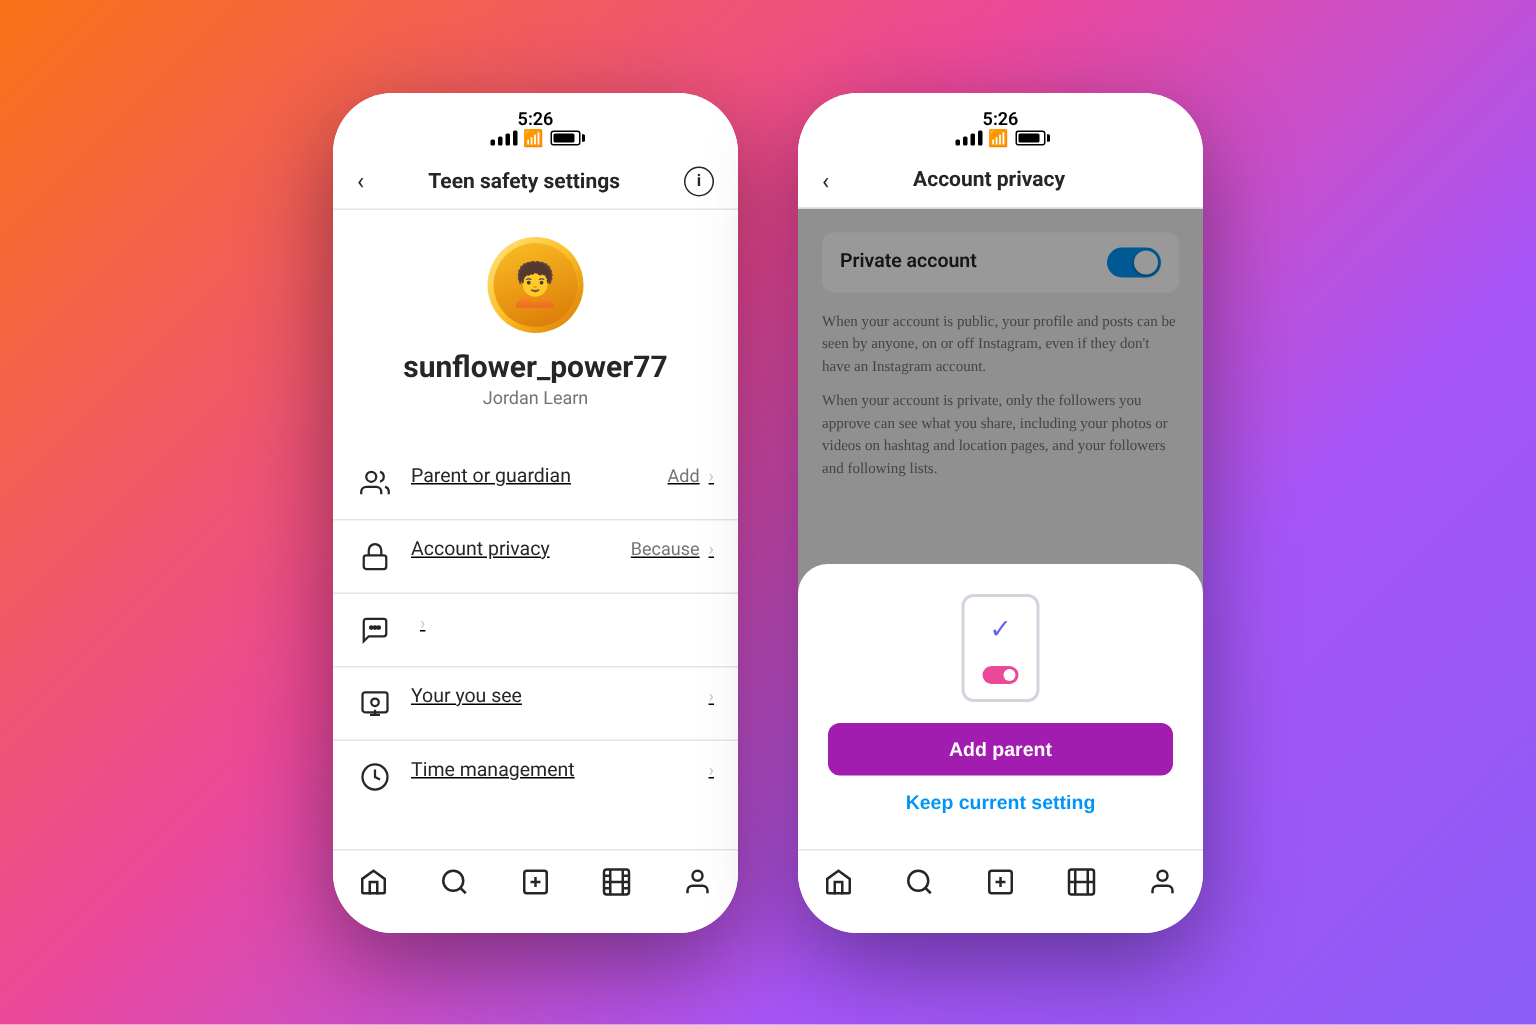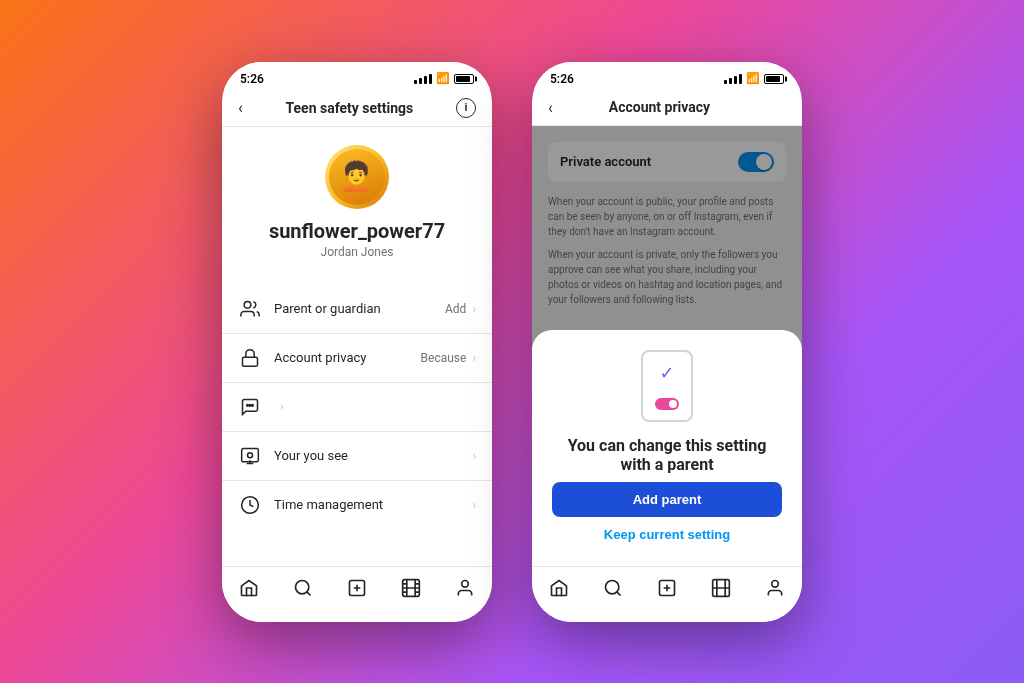--- a/index.html
+++ b/index.html
@@ -30,20 +30,21 @@
     }
 
     .phone-status-bar {
       display: flex;
       justify-content: space-between;
       align-items: center;
       padding: 10px 18px 4px;
       background: #fff;
       font-size: 12px;
       font-weight: 600;
+      flex-direction: column;
     }
 
     .phone-right .right-icons { display: flex; gap: 4px; align-items: center; }
     .signal-bars { display: flex; gap: 2px; align-items: flex-end; }
     .signal-bar { width: 3px; background: #000; border-radius: 1px; }
     .signal-bar:nth-child(1) { height: 4px; }
     .signal-bar:nth-child(2) { height: 6px; }
     .signal-bar:nth-child(3) { height: 8px; }
     .signal-bar:nth-child(4) { height: 10px; }
 
@@ -192,24 +193,24 @@
       text-decoration: none;
     }
 
     .settings-list {
       flex: 1;
       padding: 8px 0;
     }
 
     .settings-item {
       display: flex;
-      align-items: center;
       padding: 12px 16px;
       border-bottom: 0.5px solid #e5e5e5;
       cursor: pointer;
+      text-decoration: underline;
     }
 
     .settings-item:last-child {
       border-bottom: none;
     }
 
     .settings-icon {
       width: 24px;
       height: 24px;
       margin-right: 12px;
@@ -296,20 +297,21 @@
       background: #fff;
       border-radius: 50%;
       box-shadow: 0 1px 3px rgba(0,0,0,0.3);
     }
 
     .privacy-description {
       font-size: 10px;
       color: #737373;
       line-height: 1.5;
       margin-bottom: 8px;
+      font-family: Liberation Serif, serif;
     }
 
     .overlay-dim {
       position: absolute;
       top: 0;
       left: 0;
       right: 0;
       bottom: 0;
       background: rgba(0,0,0,0.4);
       z-index: 2;
@@ -385,21 +387,21 @@
     .sheet-desc {
       font-size: 12px;
       color: #737373;
       text-align: center;
       line-height: 1.5;
       margin-bottom: 16px;
     }
 
     .add-parent-btn {
       width: 100%;
-      background: #1d4ed8;
+      background: #a21caf;
       color: #fff;
       border: none;
       border-radius: 8px;
       padding: 10px;
       font-size: 13px;
       font-weight: 600;
       cursor: pointer;
       margin-bottom: 10px;
     }
 
@@ -447,21 +449,21 @@
       <span class="back-btn">‹</span>
       <span class="title">Teen safety settings</span>
       <div class="info-btn">i</div>
     </div>
 
     <div class="profile-section">
       <div class="avatar-ring">
         <div class="avatar-face">🧑‍🦱</div>
       </div>
       <div class="username">sunflower_power77</div>
-      <div class="real-name">Jordan Jones</div>
+      <div class="real-name">Jordan Learn</div>
     </div>
 
     <div class="settings-list">
 
       <div class="settings-item">
         <div class="settings-icon">
           <svg class="icon-svg" viewBox="0 0 24 24" fill="none" stroke="currentColor" stroke-width="1.8">
             <path d="M17 21v-2a4 4 0 0 0-4-4H5a4 4 0 0 0-4 4v2"></path>
             <circle cx="9" cy="7" r="4"></circle>
             <path d="M23 21v-2a4 4 0 0 0-3-3.87"></path>
@@ -612,21 +614,20 @@
 
       <div class="bottom-sheet">
 
         <div class="sheet-phone-icon">
           <span class="check">✓</span>
           <div class="toggle-small toggle-small-on">
             <div class="toggle-small-knob"></div>
           </div>
         </div>
 
-        <div class="sheet-title">You can change this setting with a parent</div>
 
         <button class="add-parent-btn">Add parent</button>
         <button class="keep-current-btn">Keep current setting</button>
       </div>
     </div>
   </div>
 
   <div class="phone-nav-bar">
     <span class="nav-icon">
       <svg width="20" height="20" viewBox="0 0 24 24" fill="none" stroke="currentColor" stroke-width="2">

